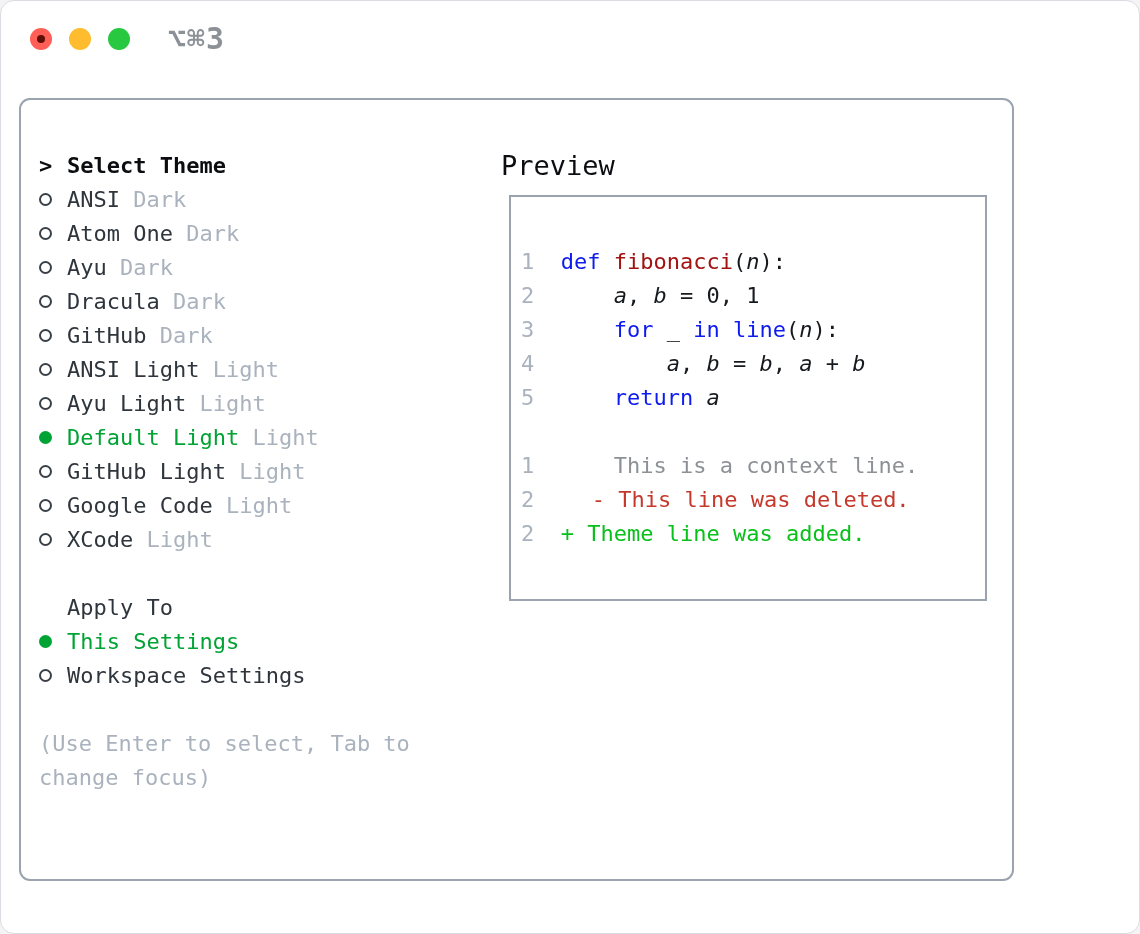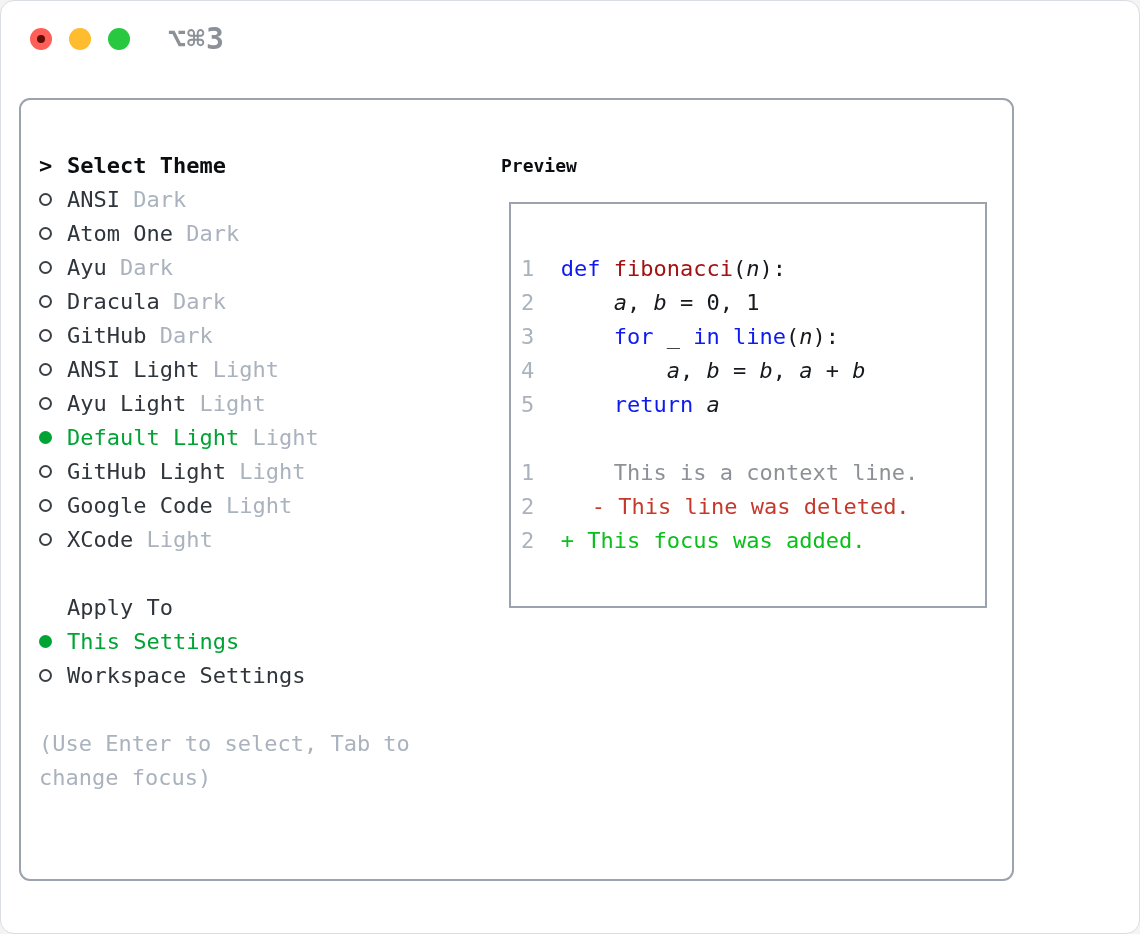--- a/index.html
+++ b/index.html
@@ -61,25 +61,25 @@
   }
   .dot.sel { background: var(--accent, #00a334); border-color: var(--accent, #00a334); }
   .name   { color: var(--text, #2f353c); }
   .name.sel { color: var(--accent, #00a334); }
   .suffix { color: var(--muted, #a9b2bd); }
   .help   { color: var(--muted, #a9b2bd); }
   
   .preview-title {
     position: absolute; left: 480px; top: 49px;
     height: 34px; line-height: 34px;
-    font-size: 18px; font-weight: bold;
+    font-size: 27px; font-weight: normal;
     color: var(--heading, #0b0d10);
   }
   .preview-box {
-    position: absolute; left: 488px; top: 102px;
+    position: absolute; left: 488px; top: 95px;
     width: 478px; height: 406px;
     border: 2px solid var(--border, #9aa3ae);
     box-sizing: border-box;
     padding-top: 48px;
     background: #fff;
   }
   .pline {
     height: 34px; line-height: 34px;
     font-size: 22px; white-space: pre;
     padding-left: 10px;
@@ -132,17 +132,17 @@
     <div class="preview-title">Preview</div>
     <div class="preview-box" id="preview-box">
         <div class="pline"><span class="lnum">1</span><span class="kw">def</span><span class="pl"> </span><span class="fn">fibonacci</span><span class="pl">(</span><span class="var">n</span><span class="pl">):</span></div>
         <div class="pline"><span class="lnum">2</span><span class="pl">    </span><span class="var">a</span><span class="pl">, </span><span class="var">b</span><span class="pl"> = 0, 1</span></div>
         <div class="pline"><span class="lnum">3</span><span class="pl">    </span><span class="kw">for</span><span class="pl"> _ </span><span class="kw">in</span><span class="pl"> </span><span class="kw">line</span><span class="pl">(</span><span class="var">n</span><span class="pl">):</span></div>
         <div class="pline"><span class="lnum">4</span><span class="pl">        </span><span class="var">a</span><span class="pl">, </span><span class="var">b</span><span class="pl"> = </span><span class="var">b</span><span class="pl">, </span><span class="var">a</span><span class="pl"> + </span><span class="var">b</span></div>
         <div class="pline"><span class="lnum">5</span><span class="pl">    </span><span class="kw">return</span><span class="pl"> </span><span class="var">a</span></div>
         <div class="spacer"></div>
         <div class="pline"><span class="lnum">1</span><span class="ctx">    This is a context line.</span></div>
         <div class="pline"><span class="lnum">2</span><span class="del">- This line was deleted.</span></div>
-        <div class="pline"><span class="lnum">2</span><span class="add">+ This focus was added.</span></div>
+        <div class="pline"><span class="lnum">2</span><span class="add">+ Theme line was added.</span></div>
       </div>
   </div>
 
 </div>
 
 </body></html>

